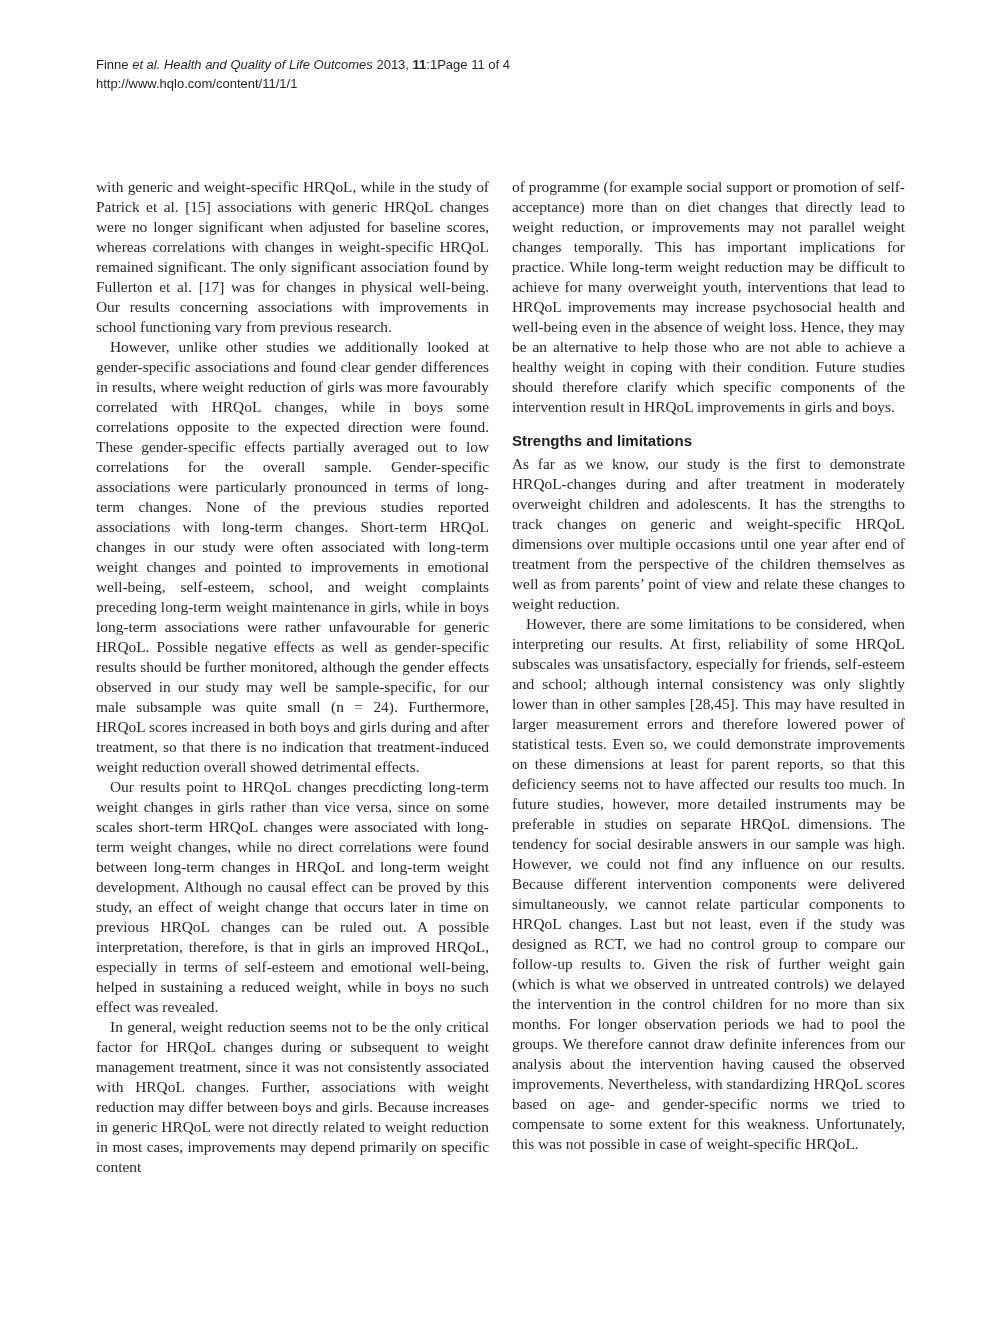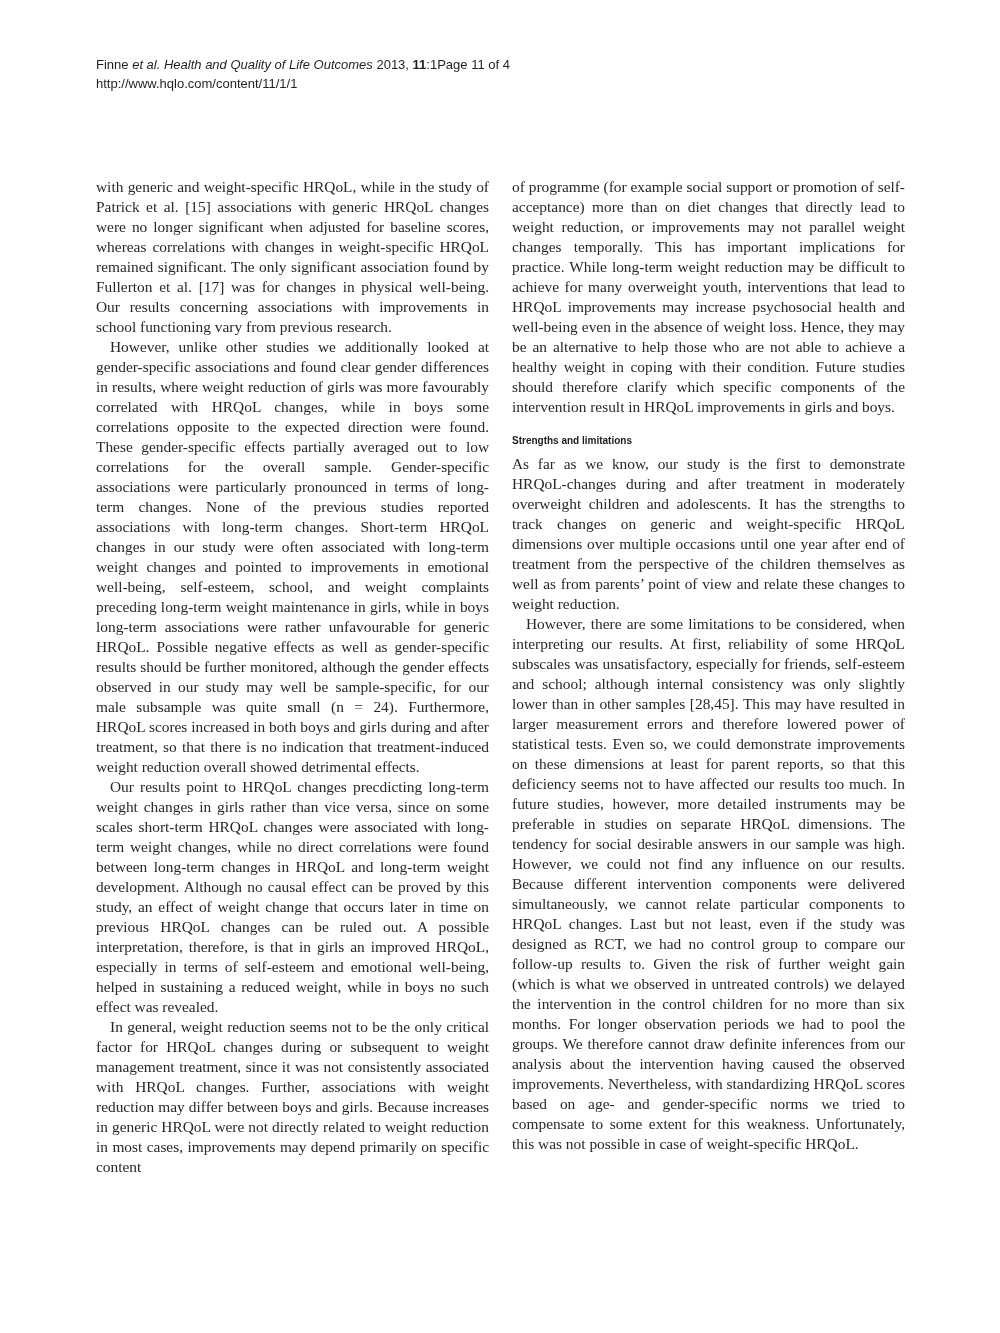--- a/index.html
+++ b/index.html
@@ -49,21 +49,21 @@
     line-height: 20px;
     text-align: justify;
     hyphens: auto;
     -webkit-hyphens: auto;
   }
   .col p { margin: 0; }
   .col p.indent { text-indent: 14px; }
   .section-heading {
     font-family: "Liberation Sans", sans-serif;
     font-weight: bold;
-    font-size: 10px;
+    font-size: 15px;
     line-height: 20px;
     text-align: left;
     margin: 14px 0 3px 0;
     color: #1f1c1a;
   }
 </style>
 </head>
 <body>
 
 <div class="page">

